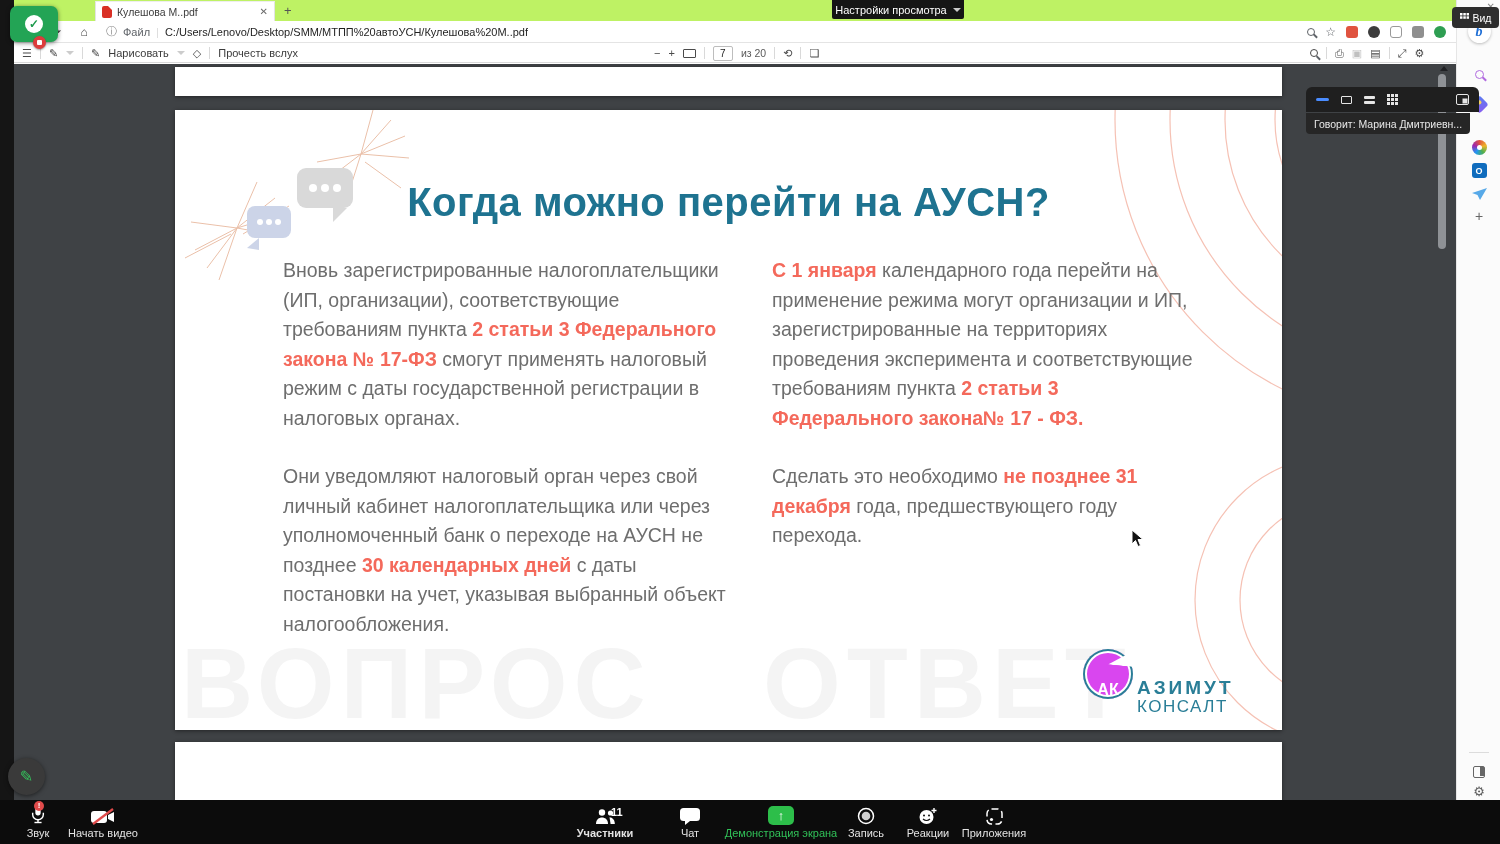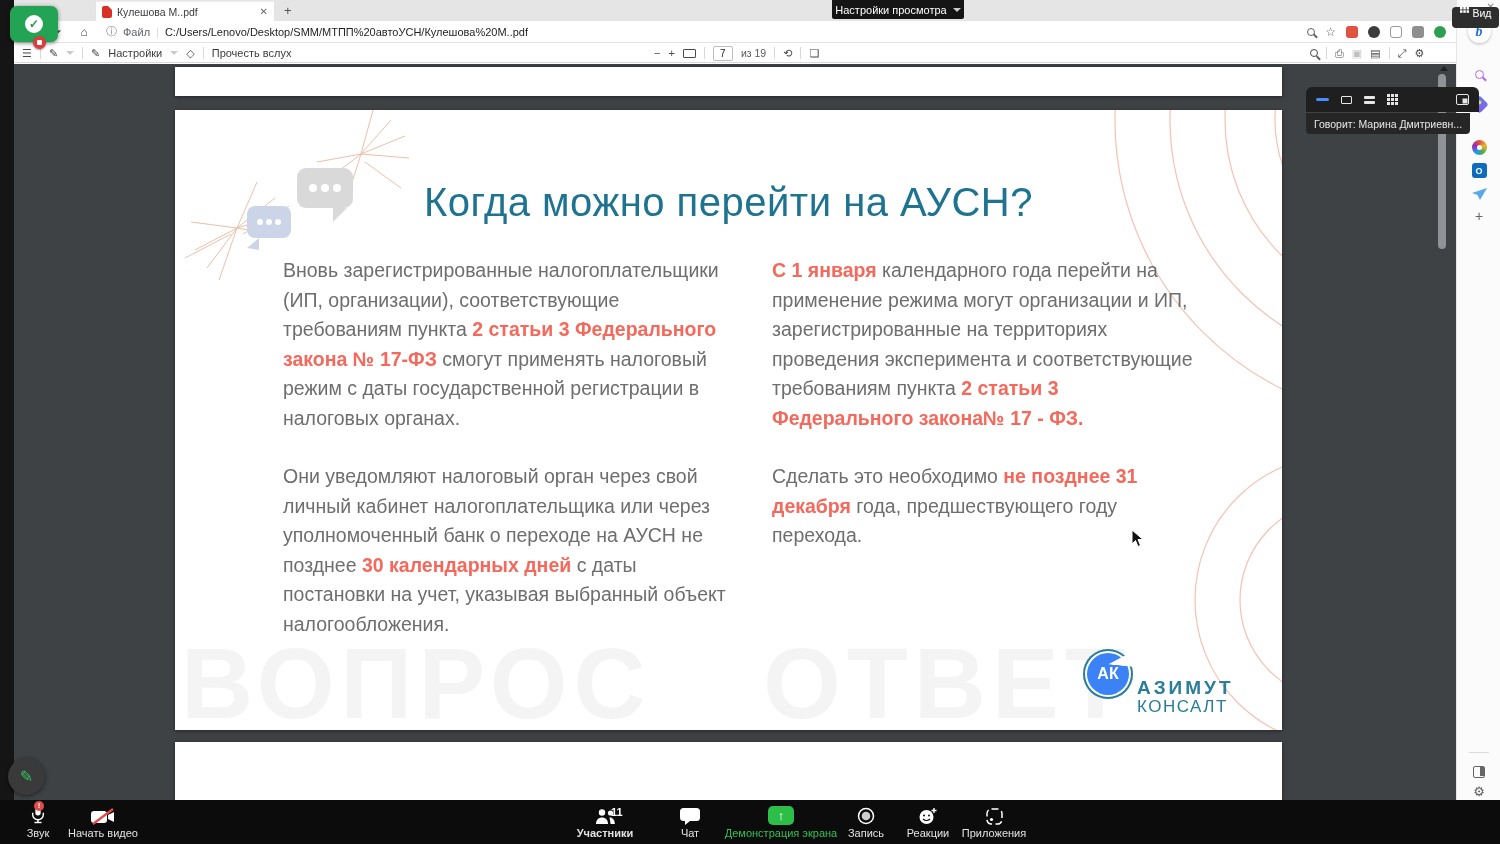--- a/index.html
+++ b/index.html
@@ -4,21 +4,21 @@
 <style>
   * { box-sizing: border-box; margin: 0; padding: 0; }
   html,body { width:1500px; height:844px; overflow:hidden; background:#151515;
     font-family:"Liberation Sans", sans-serif; }
   .root { position:relative; width:1500px; height:844px; background:#151515; }
 
   
   .browser { position:absolute; left:14px; top:0; width:1486px; height:800px; background:#fff; }
 
   
-  .tabbar { position:absolute; left:0; top:0; width:100%; height:21px; background:#e5e5e5; }
+  .tabbar { position:absolute; left:0; top:0; width:100%; height:21px; background:#bef264; }
   .tab { position:absolute; left:81px; top:1px; width:180px; height:20px; background:#fff;
     border-left:1px solid #e3e3e3; border-right:1px solid #e3e3e3; border-top:1px solid #eee;
     display:flex; align-items:center; padding:0 6px; gap:5px; font-size:10.5px; color:#3c3c3c; }
   .pdf-favicon { width:10px; height:12px; background:#d93025; border-radius:2px; position:relative; flex:none; }
   .pdf-favicon::after { content:""; position:absolute; right:0; top:0; border:2.5px solid #fff;
     border-left-color:transparent; border-bottom-color:transparent; }
   .tab-title { flex:1; overflow:hidden; white-space:nowrap; }
   .tab-close { color:#6a6a6a; font-size:10px; flex:none; }
   .newtab { position:absolute; left:270px; top:3px; font-size:13px; color:#555; }
 
@@ -63,35 +63,35 @@
   .page { position:absolute; left:161px; width:1107px; background:#fff; box-shadow:0 1px 4px rgba(0,0,0,.45); }
   .page-prev { top:3px; height:29px; }
   .page-main { top:46px; height:620px; overflow:hidden; }
   .page-next { top:678px; height:58px; }
   .vscroll-thumb { position:absolute; left:1424px; top:10px; width:8px; height:175px; background:#8f9296; border-radius:4px; }
   .vscroll-up { position:absolute; left:1426px; top:2px; width:0; height:0;
     border-left:4px solid transparent; border-right:4px solid transparent; border-bottom:5px solid #202124; }
 
   
   .slide-title { position:absolute; left:0; top:70px; width:100%; text-align:center;
-    font-size:40px; font-weight:normal; color:#1e7390; letter-spacing:0.5px; }
+    font-size:40px; font-weight:bold; color:#1e7390; letter-spacing:0.5px; }
   .col { position:absolute; font-size:19.5px; line-height:29.5px; color:#6e6e6e; }
   .col p { margin:0 0 29px 4px; }
   .col-left { left:104px; top:146px; width:452px; }
   .col-right { left:593px; top:146px; width:428px; }
   .hl { color:#f4695b; font-weight:bold; }
   .watermark { position:absolute; top:516px; left:0; width:100%; font-size:100px; font-weight:bold;
     color:rgba(60,60,60,0.055); letter-spacing:6px; white-space:nowrap; }
   .wm-a { position:absolute; left:6px; }
   .wm-b { position:absolute; left:588px; }
 
   .logo { position:absolute; left:908px; top:522px; display:flex; align-items:center; gap:4px; }
-  .logo-badge { width:50px; height:50px; border-radius:50%; background:#3b82f6;
+  .logo-badge { width:50px; height:50px; border-radius:50%; background:#d946ef;
     box-shadow:inset 0 0 0 2px #2a7e97, inset 0 0 0 4px #fff;
-    color:#fff; font-weight:bold; font-size:16px; display:flex; align-items:center; justify-content:center;
+    color:#fff; font-weight:bold; font-size:16px; display:flex; align-items:flex-end; justify-content:center;
     position:relative; flex:none; }
   .logo-wedge { position:absolute; right:-6px; top:-3px; width:30px; height:20px; background:#fff;
     clip-path:polygon(0 100%, 100% 0, 100% 100%); transform:rotate(6deg); }
   .logo-text { line-height:1.05; }
   .logo-line1 { color:#2a7e97; font-weight:bold; font-size:19px; letter-spacing:3px;margin-top:46px; }
   .logo-line2 { color:#2a7e97; font-size:17px; letter-spacing:1.5px; }
 
   .slide-decor { position:absolute; left:0; top:0; width:100%; height:100%; pointer-events:none; }
   .cursor { position:absolute; left:956px; top:419px; }
 
@@ -101,21 +101,21 @@
   .min-dash { width:13px; height:3px; background:#4a8cff; border-radius:2px; }
   .rect-ico { width:11px; height:8px; border:1.5px solid #e6e6e6; border-radius:1px; }
   .stack-ico { width:11px; display:flex; flex-direction:column; gap:2px; }
   .stack-ico span { height:3px; background:#e6e6e6; border-radius:1px; }
   .panel-right { margin-left:auto; display:flex; }
   .zoom-speaking { position:absolute; left:1306px; top:113px; width:164px; height:21px; background:#262626;
     border-radius:0 0 4px 4px; color:#e8e8e8; font-size:10.5px; display:flex; align-items:center; padding-left:8px;
     white-space:nowrap; overflow:hidden; }
 
   .view-pill { position:absolute; left:1452px; top:7px; width:47px; height:21px; background:#2e2e2e;
-    border-radius:4px; color:#fff; font-size:10.5px; display:flex; align-items:flex-start; justify-content:center; gap:4px; }
+    border-radius:4px; color:#fff; font-size:10.5px; display:flex; align-items:center; justify-content:center; gap:4px; }
 
   
   .sidebar { position:absolute; left:1456px; top:0; width:44px; height:800px; background:#fbfbfb;
     border-left:1px solid #e6e6e6; }
   .sb { position:absolute; left:0; width:44px; display:flex; justify-content:center; }
   .sb-close { top:1px; color:#888; font-size:10px; }
   .bing { width:23px; height:23px; border-radius:50%; background:#fff; box-shadow:0 1px 3px rgba(0,0,0,.25);
     display:flex; align-items:center; justify-content:center; color:#1f6fd6; font-weight:bold; font-size:14px;
     font-family:"Liberation Serif", serif; font-style:italic; }
   .sb-mag { width:9px; height:9px; border:1.7px solid #b16be0; border-radius:50%; position:relative; }
@@ -203,33 +203,33 @@
     </div>
 
     <div class="pdftoolbar">
       <div class="pt" style="left:8px;">
         <span class="pico">☰</span>
         <span class="pt-div"></span>
         <span class="pico">✎</span>
         <span class="caret-down"></span>
         <span class="pt-div"></span>
         <span class="pico">✎</span>
-        <span class="pt-label">Настройки</span>
+        <span class="pt-label">Нарисовать</span>
         <span class="caret-down"></span>
         <span class="pico">◇</span>
         <span class="pt-div"></span>
         <span class="pt-label">Прочесть вслух</span>
       </div>
       <div class="pt" style="left:640px;">
         <span class="pico">−</span>
         <span class="pico">+</span>
         <span class="rect-ico" style="border-color:#4a4a4a; width:13px; height:9px;"></span>
         <span class="pt-div"></span>
         <span class="page-box">7</span>
-        <span class="of-label">из 19</span>
+        <span class="of-label">из 20</span>
         <span class="pt-div"></span>
         <span class="pico">⟲</span>
         <span class="pt-div"></span>
         <span class="pico">❏</span>
       </div>
       <div class="pt" style="left:1296px;">
         <span class="magnifier" style="border-color:#4a4a4a;"></span>
         <span class="pt-div"></span>
         <span class="pico">⎙</span>
         <span class="pico gray">▣</span>

